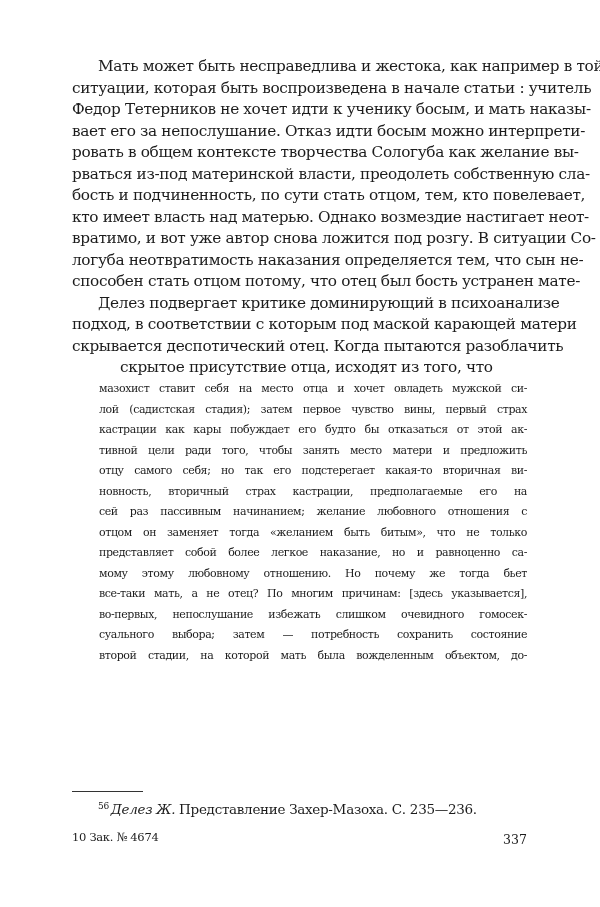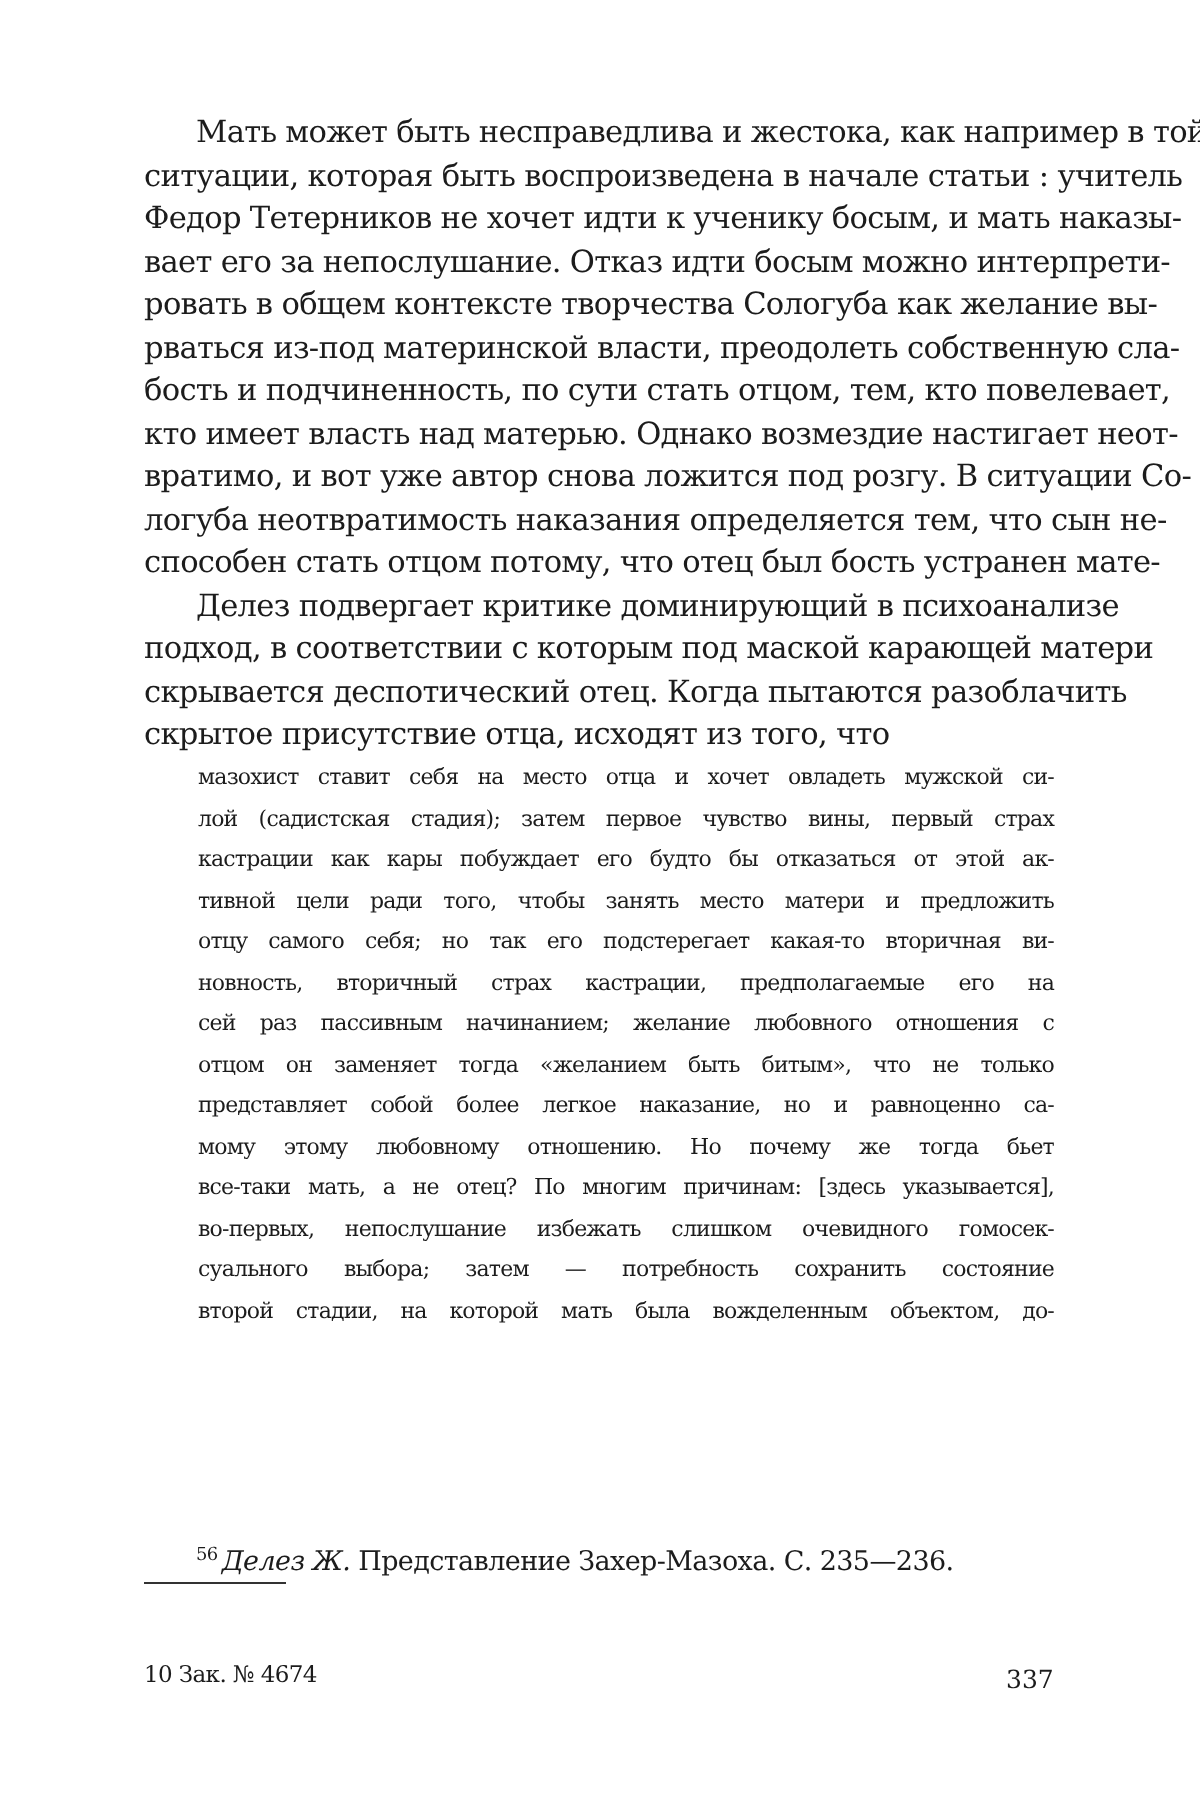--- a/index.html
+++ b/index.html
@@ -14,25 +14,25 @@
     position: absolute;
     white-space: nowrap;
     font-size: 15.3px;
     line-height: 20px;
     letter-spacing: -0.35px;
   }
   .body-line { left: 72px; width: 455px; }
   .body-line.indent { left: 98px; width: 429px; }
   .quote-line { left: 99px; width: 428px; font-size: 11px; letter-spacing: -0.4px; }
   .justify { text-align: justify; text-align-last: justify; }
-  .lastline { text-align: center; text-align-last: left; }
+  .lastline { text-align: center; text-align-last: left; margin-left: 48px; }
   em { font-style: italic; }
   .rule { position: absolute; left: 72px; top: 791px; width: 71px; height: 1px; background: #333; }
   .footnote {
-    position: absolute; left: 98px; top: 772px;
+    position: absolute; left: 98px; top: 800px;
     font-size: 13.5px; line-height: 18px; white-space: nowrap; letter-spacing: -0.3px;
   }
   .footnote .fn-num { font-size: 9px; vertical-align: super; line-height: 0; margin-right: 2px; }
   .footer-left {
     position: absolute; left: 72px; top: 830px; font-size: 11.5px; letter-spacing: -0.3px; white-space: nowrap; text-align: right;
   }
   .footer-right {
     position: absolute; left: 503px; top: 832px; font-size: 12.5px; white-space: nowrap;
   }
 </style>

